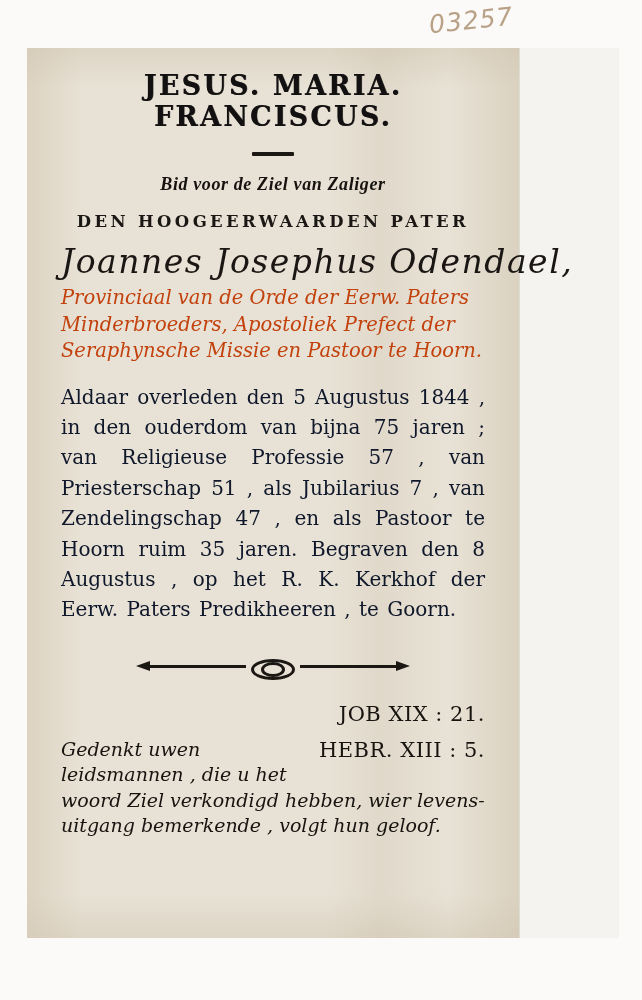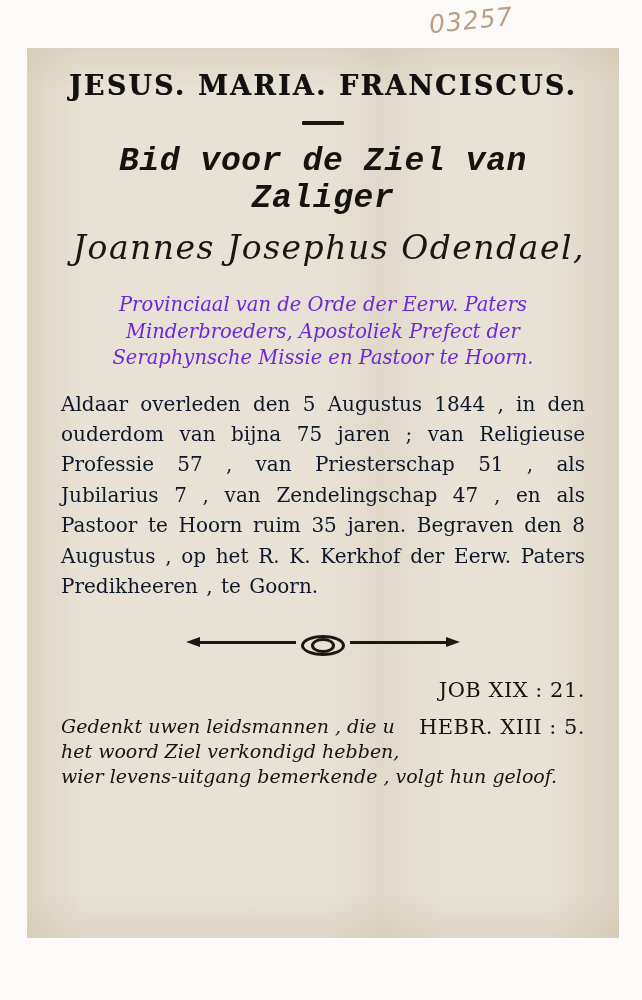--- a/index.html
+++ b/index.html
@@ -19,21 +19,21 @@
   #scan-bg {
     position: absolute;
     inset: 0;
     background: #f4f3f0;
   }
   
   #card {
     position: absolute;
     left: 27px;
     top: 48px;
-    width: 592px;
+    width: 492px;
     height: 890px;
     background: #e8e2d6;
     box-shadow: 0 0 0 1px rgba(160,150,130,0.25);
   }
   
   #card .tone1 {
     position: absolute;
     left: 0; top: 0; right: 0; bottom: 0;
     background:
       linear-gradient(90deg, rgba(210,198,176,0.55) 0px, rgba(232,226,214,0) 55px),
@@ -97,24 +97,24 @@
   }
   .rule-short {
     width: 42px;
     height: 4px;
     background: #1b1814;
     margin: 20px auto 18px auto;
     border-radius: 1px;
   }
   .line-bid {
     text-align: center;
-    font-family: Liberation Mono, monospace;
+    font-family: Liberation Serif, serif;
     font-weight: 700;
     font-style: italic;
-    font-size: 33px;
+    font-size: 18px;
     letter-spacing: 0.6px;
     color: #15120f;
   }
   .line-den {
     text-align: center;
     margin-top: 17px;
     font-family: "DejaVu Serif", serif;
     font-weight: 700;
     font-size: 16.5px;
     letter-spacing: 3.4px;
@@ -124,27 +124,26 @@
     text-align: right;
     margin-top: 11px;
     font-family: "DejaVu Serif", serif;
     font-size: 33px;
     font-style: italic;
     letter-spacing: 1.5px;
     color: #1a1613;
     white-space: nowrap;
   }
   .para-italic {
-    margin-top: 25px;
-    text-align: center;
+    margin-top: 4px;
     font-family: "DejaVu Serif", serif;
     font-style: italic;
     font-size: 19.5px;
     line-height: 1.36;
-    color: #6d28d9;
+    color: #c2410c;
   }
   .para-body {
     margin-top: 17px;
     text-align: justify;
     font-family: "DejaVu Serif", serif;
     font-size: 20px;
     line-height: 1.52;
     color: #0f172a;
     word-spacing: 2px;
   }
@@ -229,20 +228,21 @@
     <div class="tone2"></div>
 
     <div class="content">
 
       <div class="line-jmf">JESUS. MARIA. FRANCISCUS.</div>
 
       <div class="rule-short"></div>
 
       <div class="line-bid">Bid voor de Ziel van Zaliger</div>
 
+      <div class="line-den">DEN HOOGEERWAARDEN PATER</div>
 
       <div class="line-name">Joannes Josephus Odendael,</div>
 
       <div class="para-italic">Provinciaal van de Orde der Eerw. Paters Minderbroeders, Apostoliek Prefect der Seraphynsche Missie en Pastoor te Hoorn.</div>
 
       <div class="para-body">Aldaar overleden den 5 Augustus 1844 , in den ouderdom van bijna 75 jaren ; van Religieuse Professie 57 , van Priesterschap 51 , als Jubilarius 7 , van Zendelingschap 47 , en als Pastoor te Hoorn ruim 35 jaren. Begraven den 8 Augustus , op het R. K. Kerkhof der Eerw. Paters Predikheeren , te Goorn.</div>
 
       <div class="ornament">
         <div class="bar-l"></div>
         <div class="bar-r"></div>

